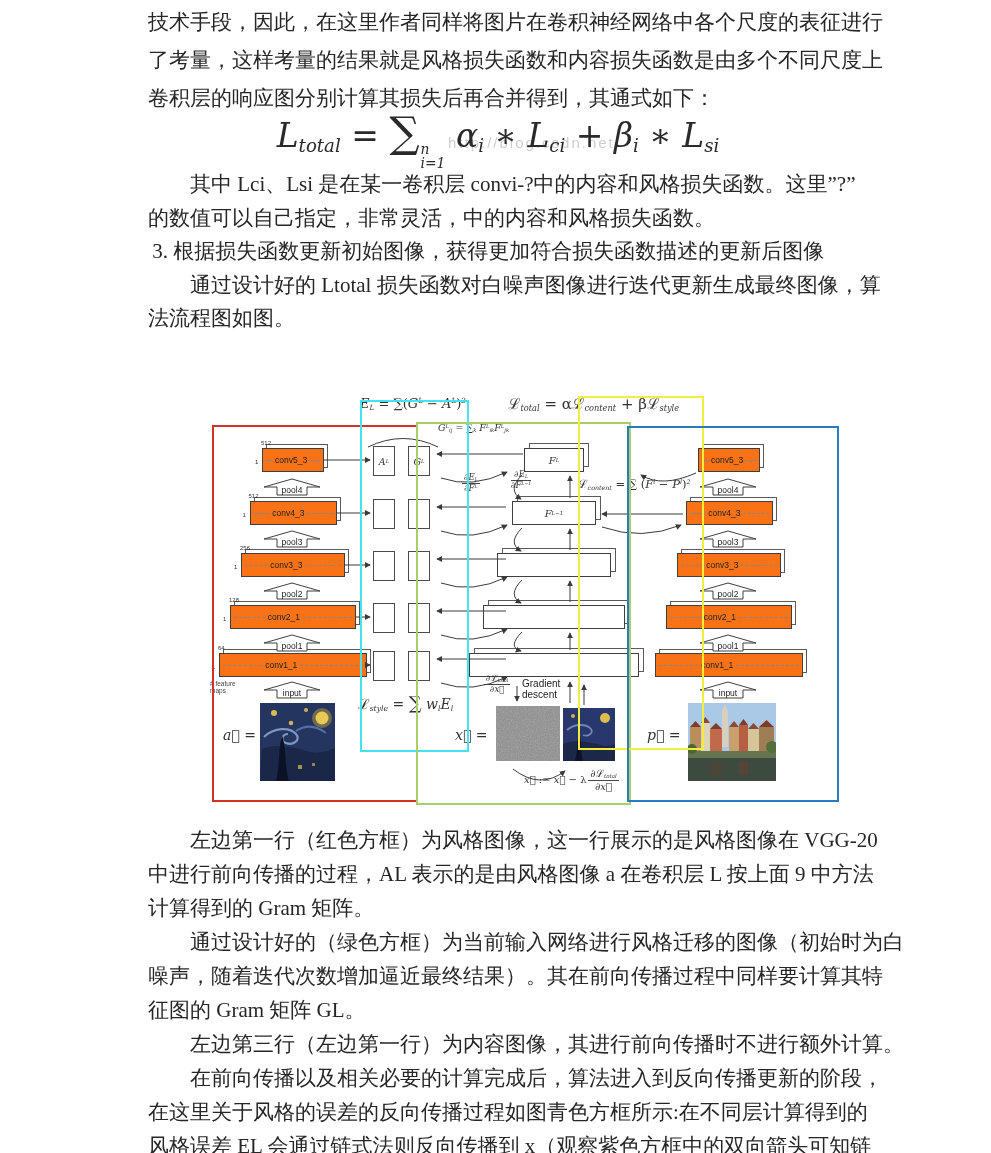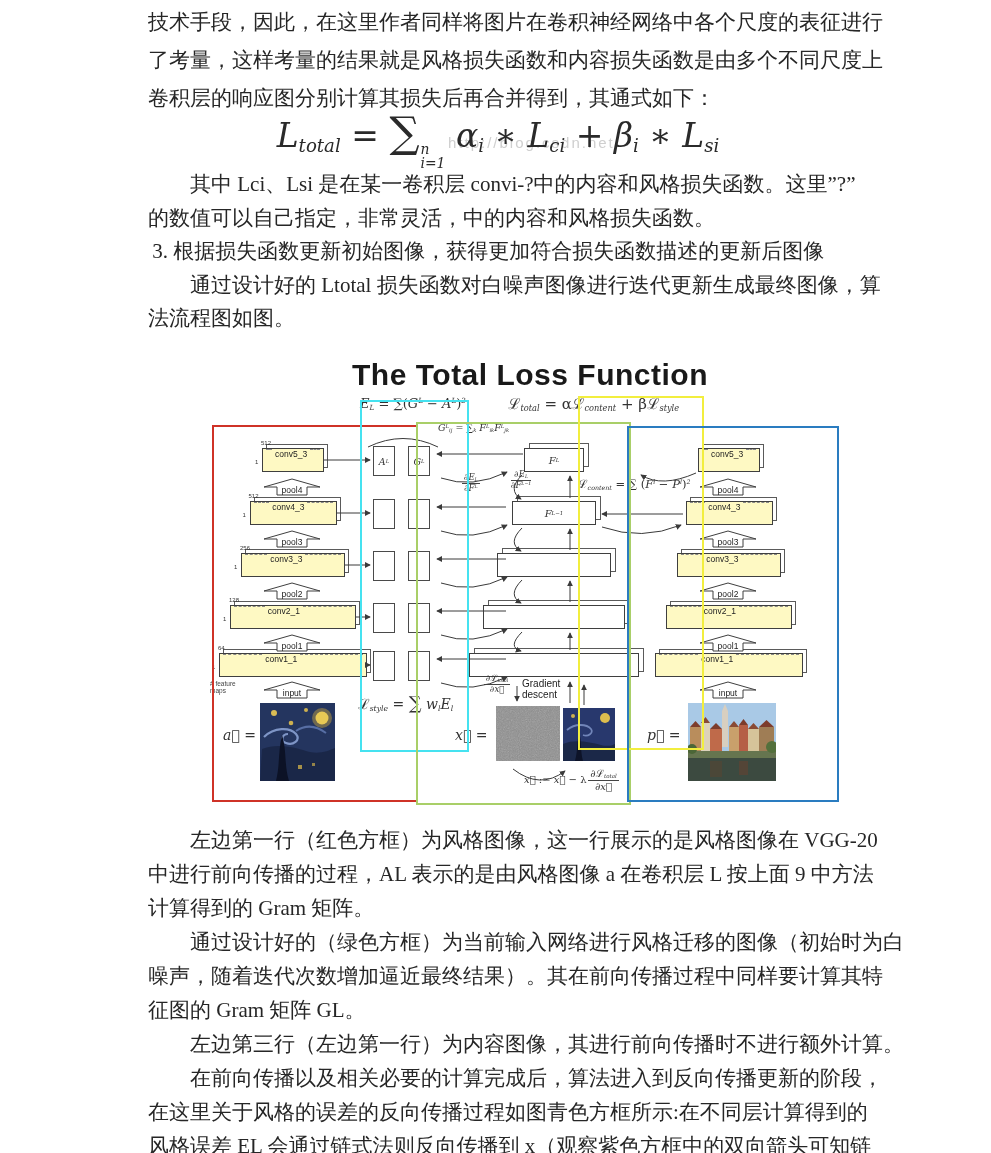--- a/index.html
+++ b/index.html
@@ -17,22 +17,22 @@
   .sum{font-size:128%;font-style:normal}
   .stack{display:inline-flex;flex-direction:column;font-size:42%;line-height:1.05;
        vertical-align:-0.5em;font-style:italic;text-align:left;margin-left:1px}
   .frac{display:inline-flex;flex-direction:column;text-align:center;vertical-align:middle;line-height:1.15;margin:0 2px}
   .frac .ftop{border-bottom:1px solid #444;padding:0 2px}
   
   #figure{position:absolute;left:210px;top:356px;width:640px;height:454px}
   .fig-title{position:absolute;top:2px;left:0;right:0;text-align:center;
        font:600 30px "Liberation Sans",sans-serif;color:#191919;letter-spacing:.5px}
   .cbox{position:absolute;border-style:solid;border-width:2px;z-index:30;pointer-events:none}
-  .convbox{position:absolute;height:22px;border:1px solid #3f3f3f;background:#fef9c3;z-index:10;
-       display:flex;align-items:flex-start;font:8.5px "Liberation Sans",sans-serif;color:#222;
+  .convbox{position:absolute;height:22px;border:1px solid #3f3f3f;background:#f97316;z-index:10;
+       display:flex;align-items:center;font:8.5px "Liberation Sans",sans-serif;color:#222;
        box-shadow:4px -4px 0 -1px #fff,4px -4px 0 0 #5a5a5a}
   .convbox .dash{flex:1;border-top:1px dashed #888;margin:0 3px;height:0}
   .convbox .lbl{white-space:nowrap}
   .convbox .ch{position:absolute;left:-2px;top:-9px;font-size:6px;color:#333}
   .convbox .one{position:absolute;left:-8px;top:10px;font-size:6px;color:#333}
   .smallbox{position:absolute;width:20px;height:28px;border:1px solid #4a4a4a;background:#fff;z-index:10;
        display:flex;align-items:center;justify-content:center;
        font-family:"DejaVu Serif",serif;font-size:9.5px;color:#333}
   .midbox{position:absolute;height:22px;border:1px solid #3f3f3f;background:#fff;z-index:10;
        display:flex;align-items:center;justify-content:center;
@@ -62,21 +62,20 @@
 
 <div id="mid-text">
     <div class="line" style="top: 170px; padding-left: 42px;">其中 Lci、Lsi 是在某一卷积层 convi-?中的内容和风格损失函数。这里”?”</div>
     <div class="line" style="top: 203.5px; padding-left: 0px;">的数值可以自己指定，非常灵活，中的内容和风格损失函数。</div>
     <div class="line" style="top: 237px; padding-left: 4.2px;">3.  根据损失函数更新初始图像，获得更加符合损失函数描述的更新后图像</div>
     <div class="line" style="top: 270.5px; padding-left: 42px;">通过设计好的 Ltotal 损失函数对白噪声图像进行迭代更新生成最终图像，算</div>
     <div class="line" style="top: 304px; padding-left: 0px;">法流程图如图。</div>
   </div>
 
 <div id="figure">
-  <div class="fig-title">The Total Loss Function</div>
 
   <div class="fmath" style="left:150px;top:40px;font-size:13px"><span class="it">E</span><sub class="fsub">L</sub><span> = </span><span>∑</span><span>(</span><span class="it">G</span><sup class="fsup">L</sup><span> − </span><span class="it">A</span><sup class="fsup">L</sup><span>)</span><sup class="fsup">2</sup></div>
   <div class="fmath" style="left:298px;top:37px;font-size:15px"><span>ℒ</span><sub class="fsub">total</sub><span> = α</span><span>ℒ</span><sub class="fsub">content</sub><span> + β</span><span>ℒ</span><sub class="fsub">style</sub></div>
   <div class="fmath" style="left:228px;top:66px;font-size:9.5px"><span class="it">G</span><sup class="fsup">L</sup><sub class="fsub">ij</sub><span> = </span><span>∑</span><sub class="fsub">k</sub><span class="it"> F</span><sup class="fsup">L</sup><sub class="fsub">ik</sub><span class="it">F</span><sup class="fsup">L</sup><sub class="fsub">jk</sub></div>
   <div class="fmath" style="left:368px;top:120px;font-size:11.5px"><span>ℒ</span><sub class="fsub">content</sub><span> = </span><span>∑</span><span> (</span><span class="it">F</span><sup class="fsup">l</sup><span> − </span><span class="it">P</span><sup class="fsup">l</sup><span>)</span><sup class="fsup">2</sup></div>
   <div class="fmath" style="left:148px;top:336px;font-size:14px"><span>ℒ</span><sub class="fsub">style</sub><span> = </span><span class="sum">∑</span><span class="it"> w</span><sub class="fsub">l</sub><span class="it">E</span><sub class="fsub">l</sub></div>
   <div class="fmath" style="left:250px;top:117px;font-size:8.5px"><span class="frac">
         <span class="ftop"><span class="it">∂E</span><sub class="fsub">L</sub></span>
         <span class="fbot"><span class="it">∂F</span><sup class="fsup">L</sup></span>
       </span></div>

